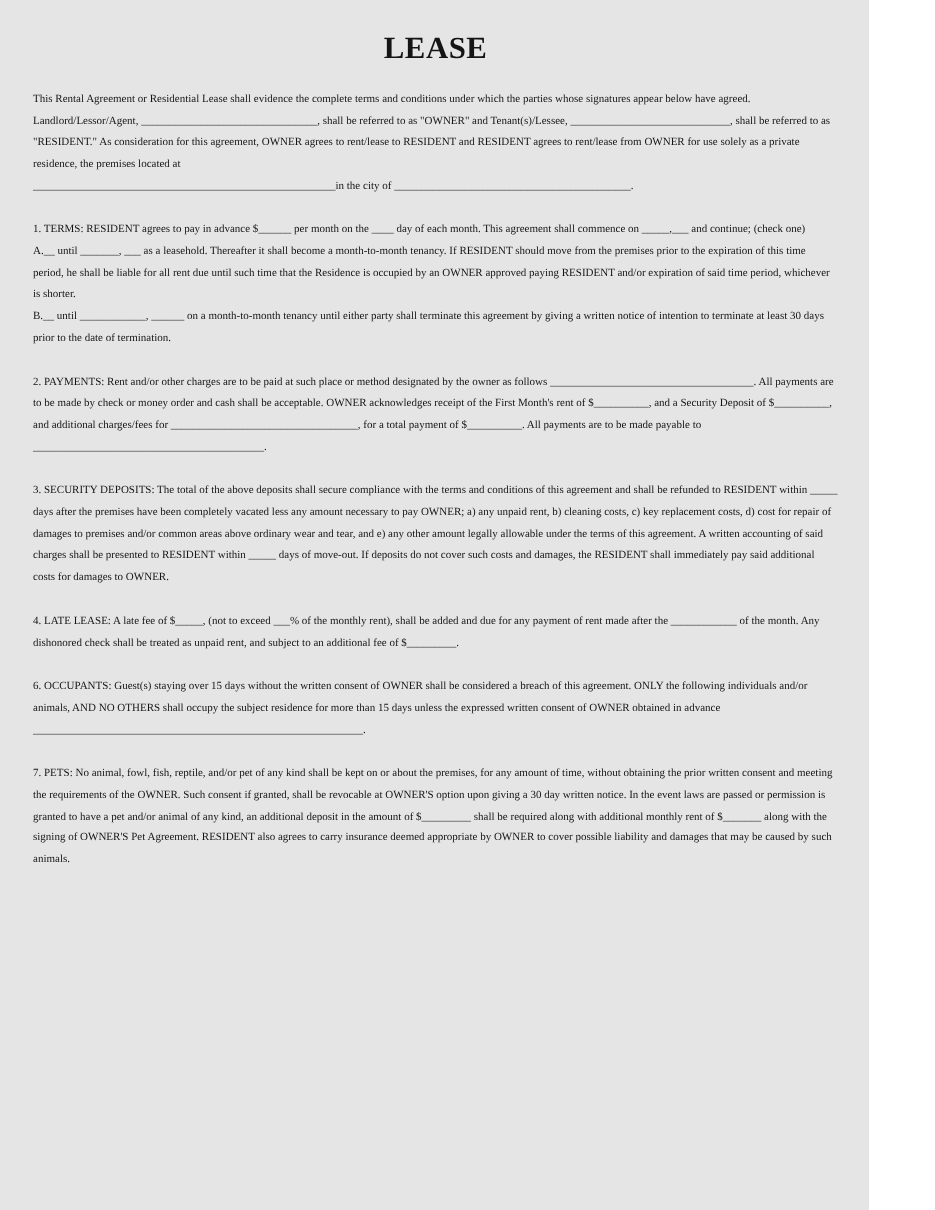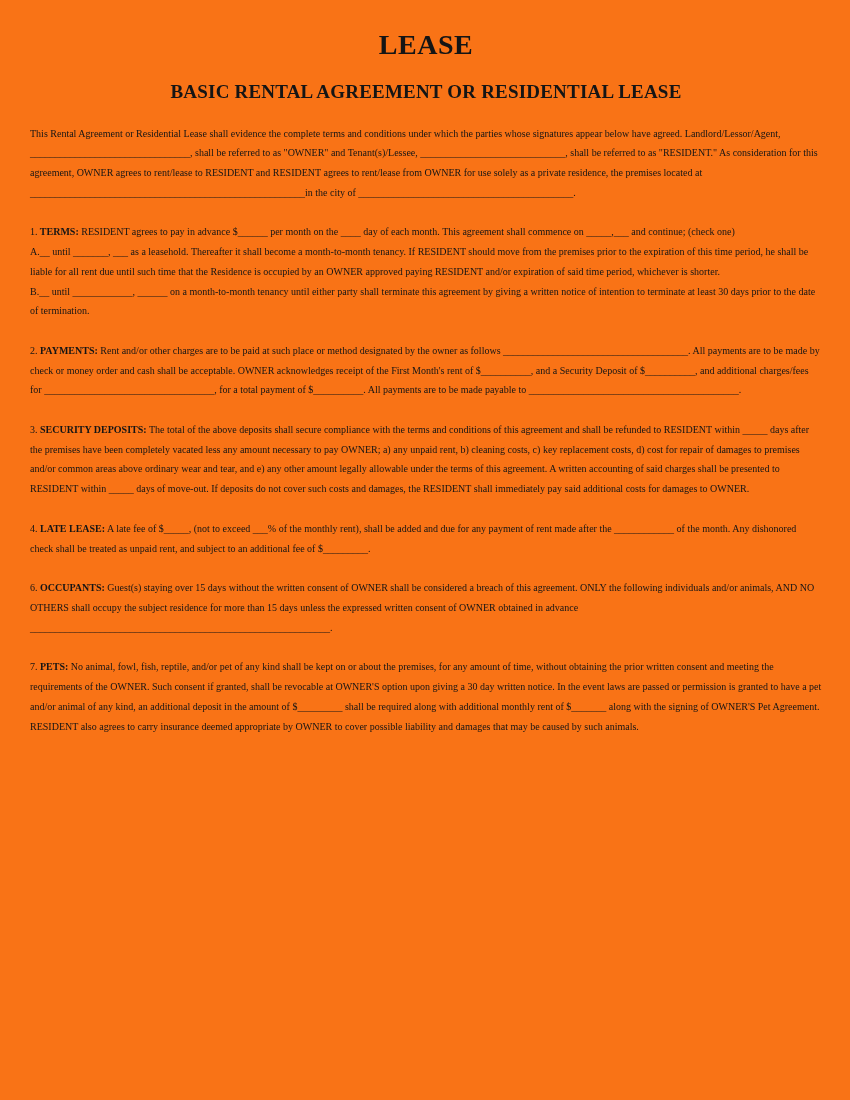--- a/index.html
+++ b/index.html
@@ -9,24 +9,24 @@
   }
   body {
     width: 850px;
     height: 1100px;
     overflow: hidden;
     font-family: "Liberation Serif", "DejaVu Serif", serif;
     color: #151515;
   }
   .page {
     box-sizing: border-box;
-    width: 850px;
+    width: 790px;
     height: 1100px;
     padding: 30px 28px 0 30px;
-    background: #f97316;
+    background: #e5e5e5;
   }
   .doc-title {
     font-size: 28px;
     line-height: 1.1;
     font-weight: bold;
     text-align: center;
     letter-spacing: 0.5px;
     margin: 0 0 20px 0;
   }
   .doc-subtitle {
@@ -38,29 +38,28 @@
     margin: 0 0 21px 0;
   }
   .para {
     font-size: 10px;
     line-height: 19.7px;
     margin: 0 0 20px 0;
     white-space: pre-wrap;
     text-align: left;
   }
   .sec-num { font-weight: normal; }
-  .sec-head { font-weight: bold; }
+  .sec-head { font-weight: normal; }
   .sec-body { font-weight: normal; }
 </style>
 </head>
 <body>
 
 <div class="page">
   <h1 class="doc-title">LEASE</h1>
-  <h2 class="doc-subtitle">BASIC RENTAL AGREEMENT OR RESIDENTIAL LEASE</h2>
 
   <p class="para"><span>This Rental Agreement or Residential Lease shall evidence the complete terms and conditions under which the parties whose signatures appear below have agreed. Landlord/Lessor/Agent, ________________________________, shall be referred to as "OWNER" and Tenant(s)/Lessee, _____________________________, shall be referred to as "RESIDENT." As consideration for this agreement, OWNER agrees to rent/lease to RESIDENT and RESIDENT agrees to rent/lease from OWNER for use solely as a private residence, the premises located at
 _______________________________________________________in the city of ___________________________________________.</span></p>
 
   <p class="para"><span class="sec-num">1.</span><span class="sec-head"> TERMS:</span><span class="sec-body"> RESIDENT agrees to pay in advance $______ per month on the ____ day of each month. This agreement shall commence on _____,___ and continue; (check one)
 A.__ until _______, ___ as a leasehold. Thereafter it shall become a month-to-month tenancy. If RESIDENT should move from the premises prior to the expiration of this time period, he shall be liable for all rent due until such time that the Residence is occupied by an OWNER approved paying RESIDENT and/or expiration of said time period, whichever is shorter.
 B.__ until ____________, ______ on a month-to-month tenancy until either party shall terminate this agreement by giving a written notice of intention to terminate at least 30 days prior to the date of termination.</span></p>
 
   <p class="para"><span class="sec-num">2.</span><span class="sec-head"> PAYMENTS:</span><span class="sec-body"> Rent and/or other charges are to be paid at such place or method designated by the owner as follows _____________________________________. All payments are to be made by check or money order and cash shall be acceptable. OWNER acknowledges receipt of the First Month's rent of $__________, and a Security Deposit of $__________, and additional charges/fees for __________________________________, for a total payment of $__________. All payments are to be made payable to __________________________________________.</span></p>
 

